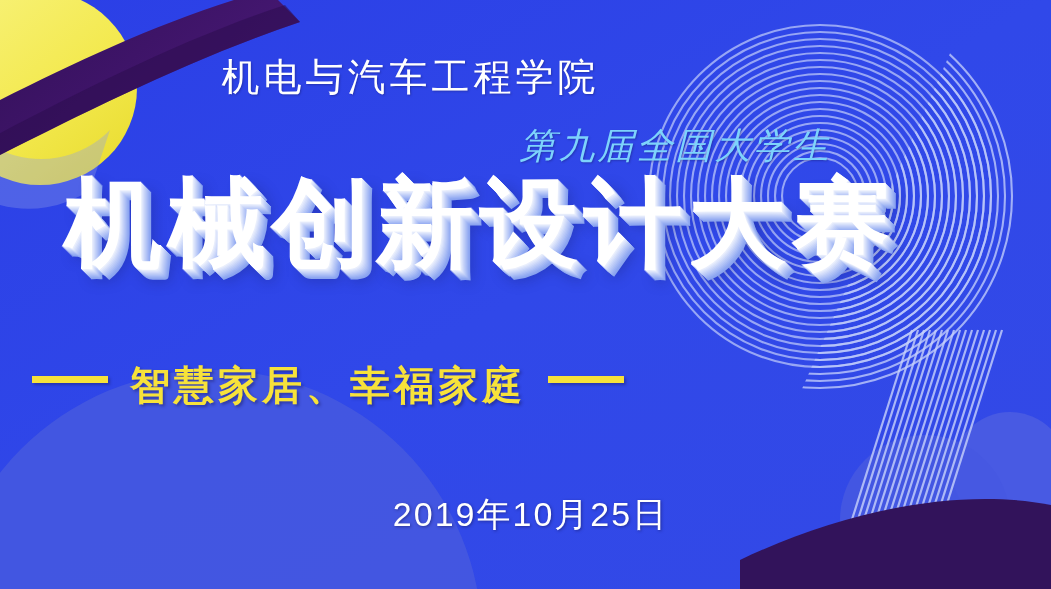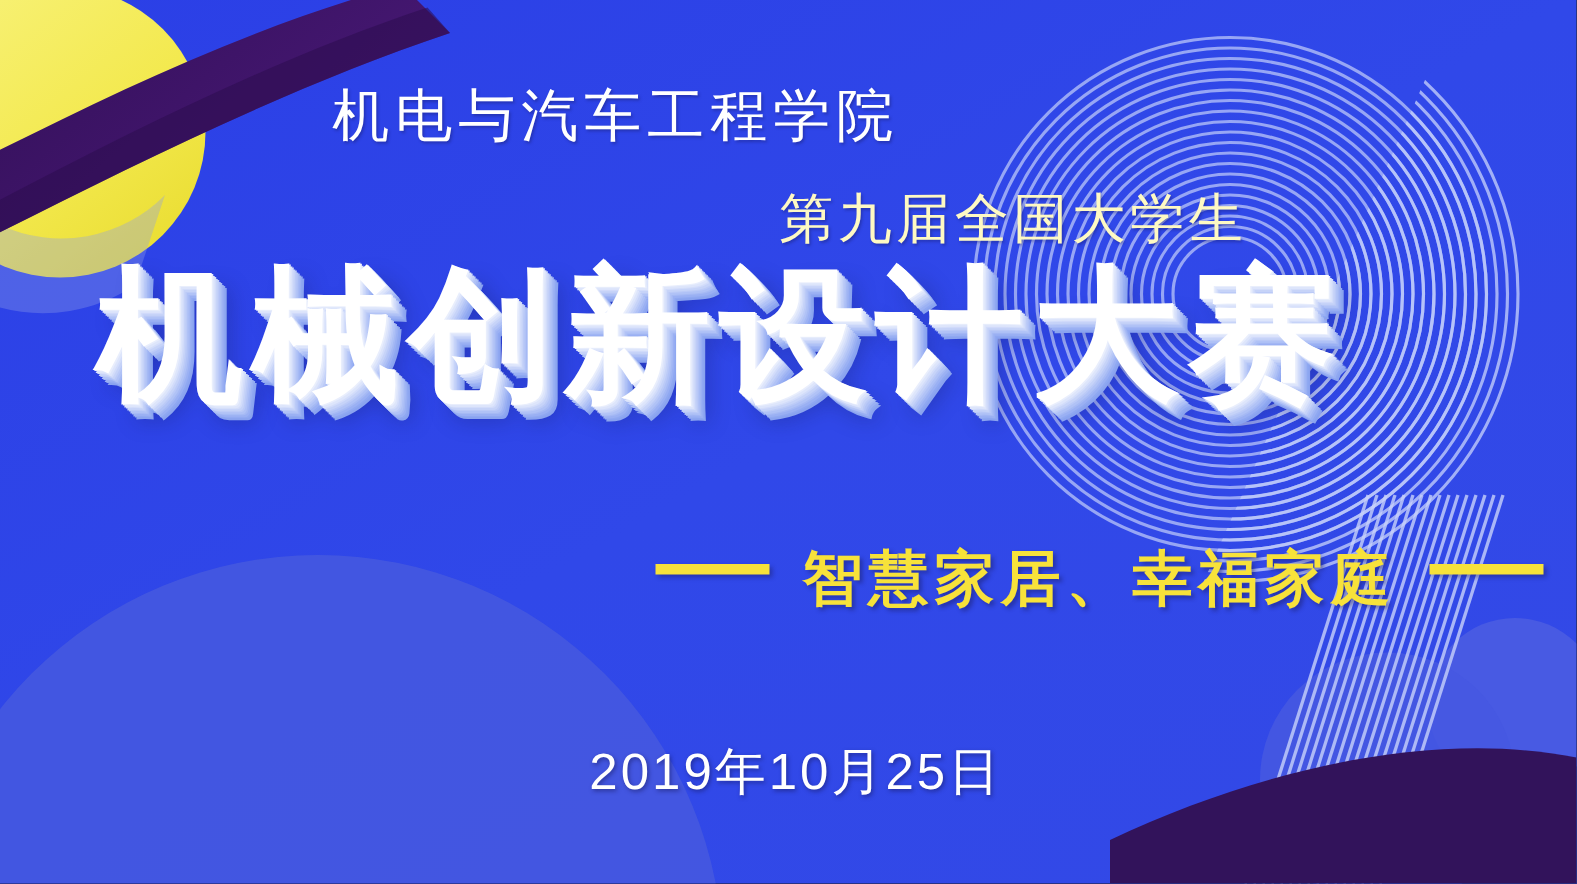--- a/index.html
+++ b/index.html
@@ -54,26 +54,27 @@
   }
 
   .edition-line {
     position: absolute;
     left: 0;
     top: 122px;
     width: 1051px;
     text-align: center;
     padding-left: 300px;
     box-sizing: border-box;
-    color: #fef9c3;
+    color: #7dd3fc;
     font-size: 36px;
     letter-spacing: 3px;
     font-weight: 400;
     text-shadow: 1px 1px 2px rgba(20,20,80,0.35);
     white-space: nowrap;
+    font-style: italic;
   }
 
   .main-title {
     position: absolute;
     left: 0;
     top: 168px;
     width: 940px;
     text-align: center;
     padding-left: 20px;
     box-sizing: border-box;
@@ -95,21 +96,21 @@
        9px  9px 0 #8fa8f1,
       10px 10px 0 #8aa3ef,
       11px 11px 14px rgba(20,25,90,0.35);
   }
 
   .slogan {
     position: absolute;
     left: 0;
     top: 358px;
     width: 1051px;
-    text-align: right;
+    text-align: left;
     padding-left: 10px;
     box-sizing: border-box;
     color: #f7e23a;
     font-size: 40px;
     font-weight: 700;
     letter-spacing: 4px;
     white-space: nowrap;
     text-shadow: 2px 2px 3px rgba(25,25,90,0.45);
   }
   .slogan .rule {

